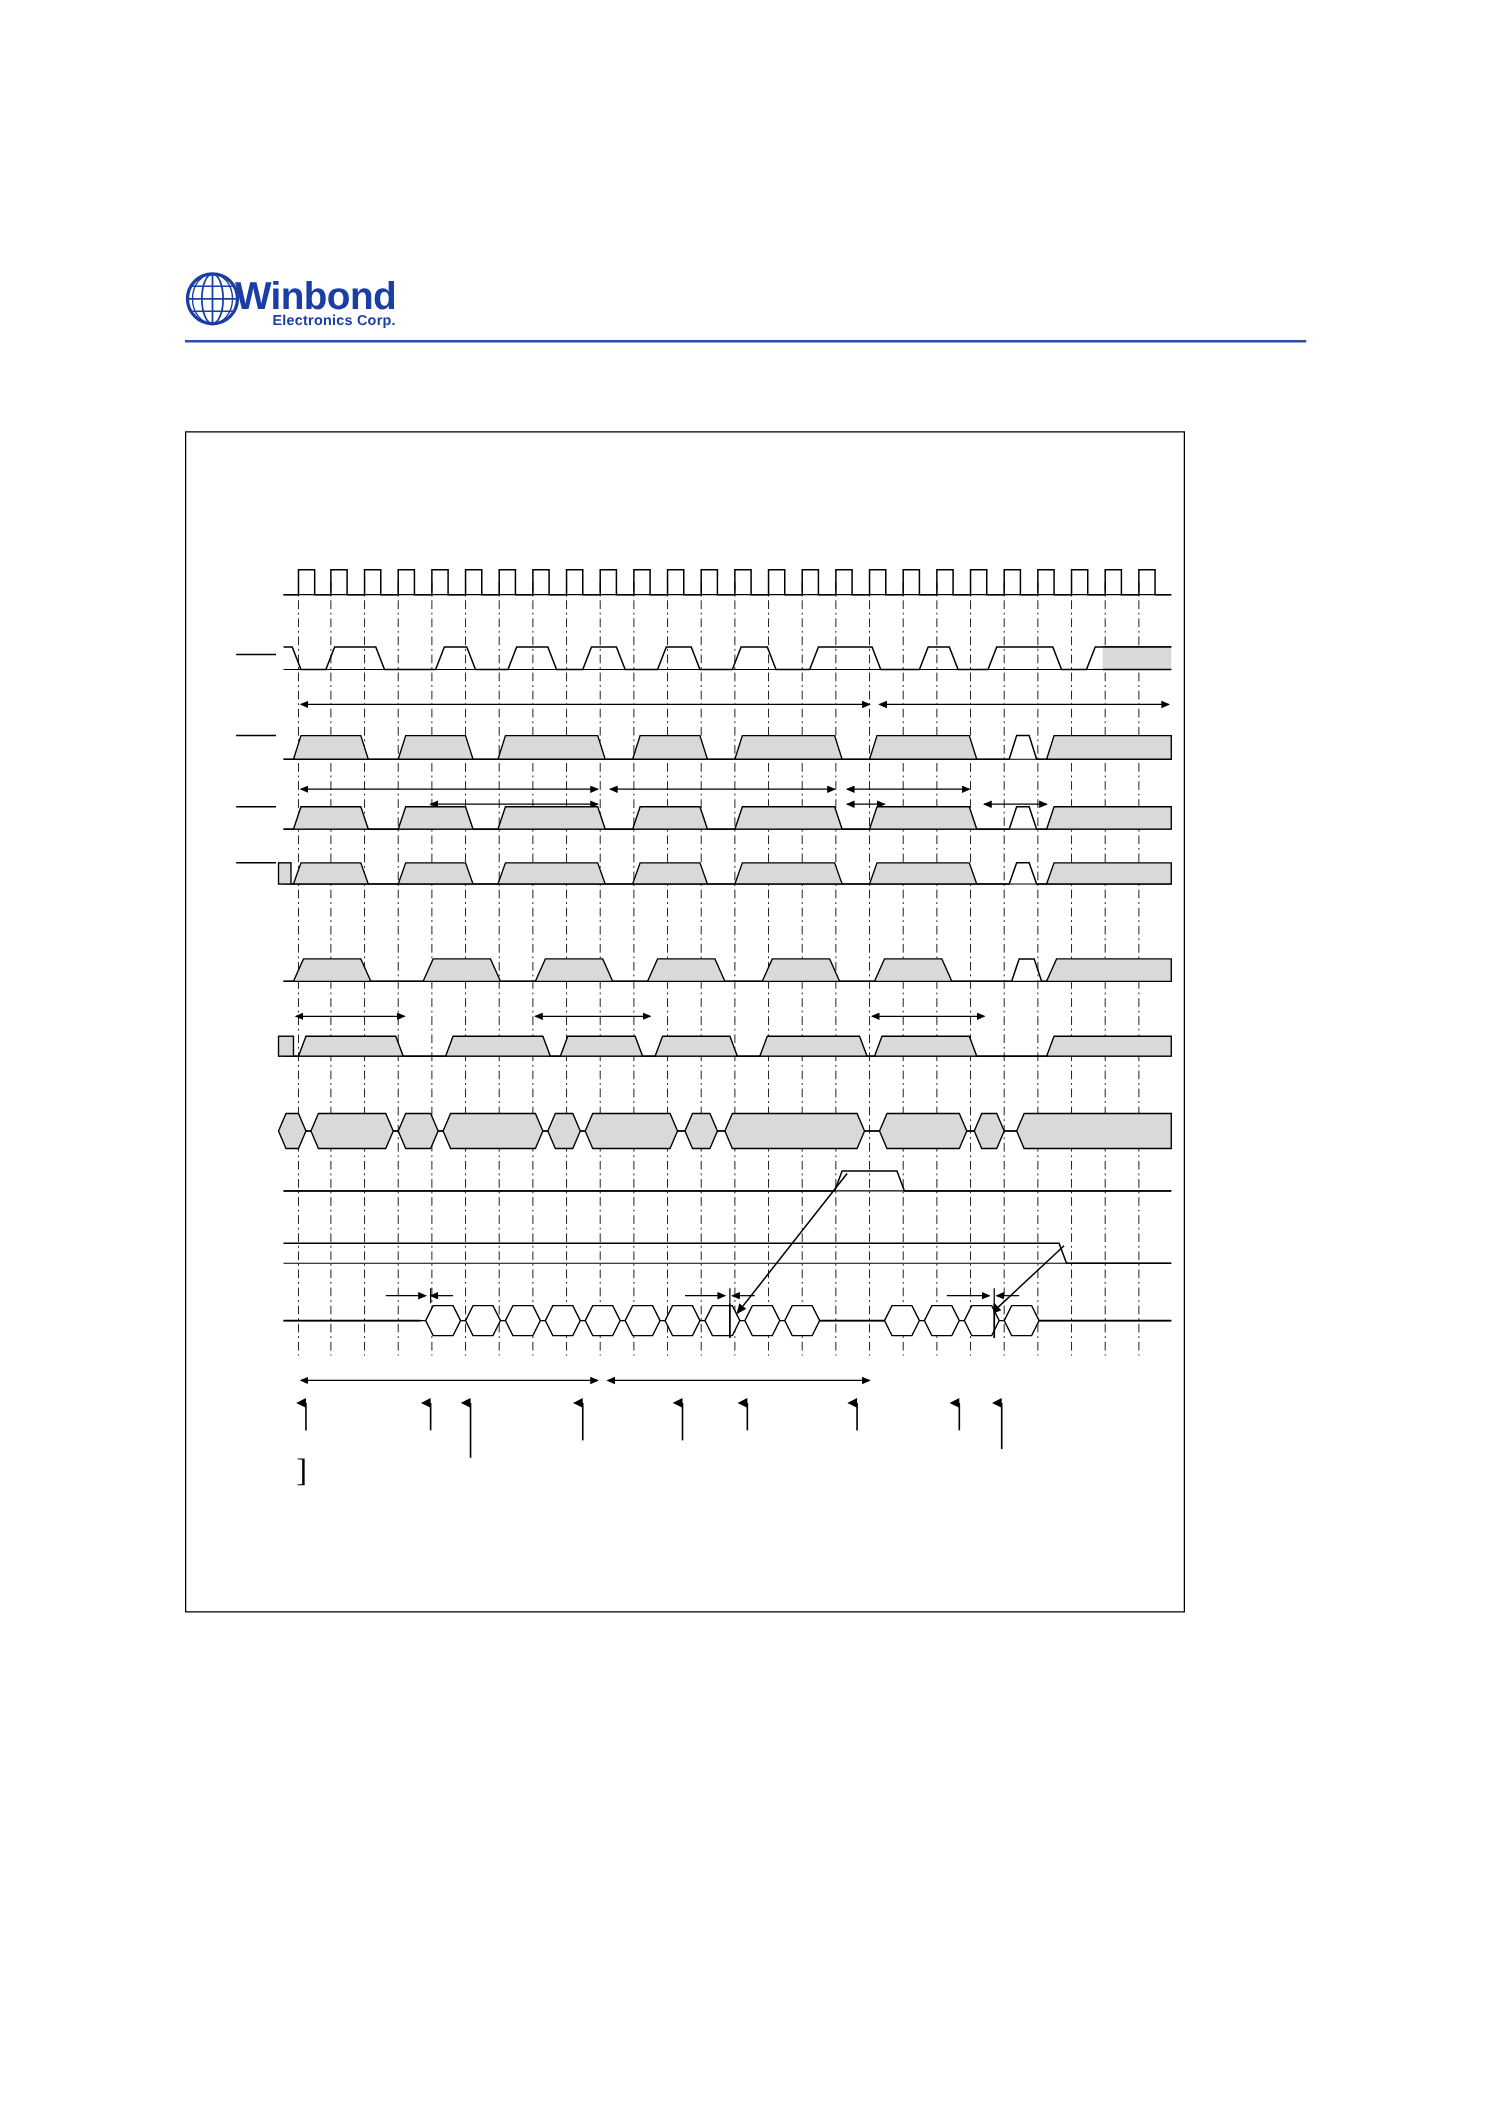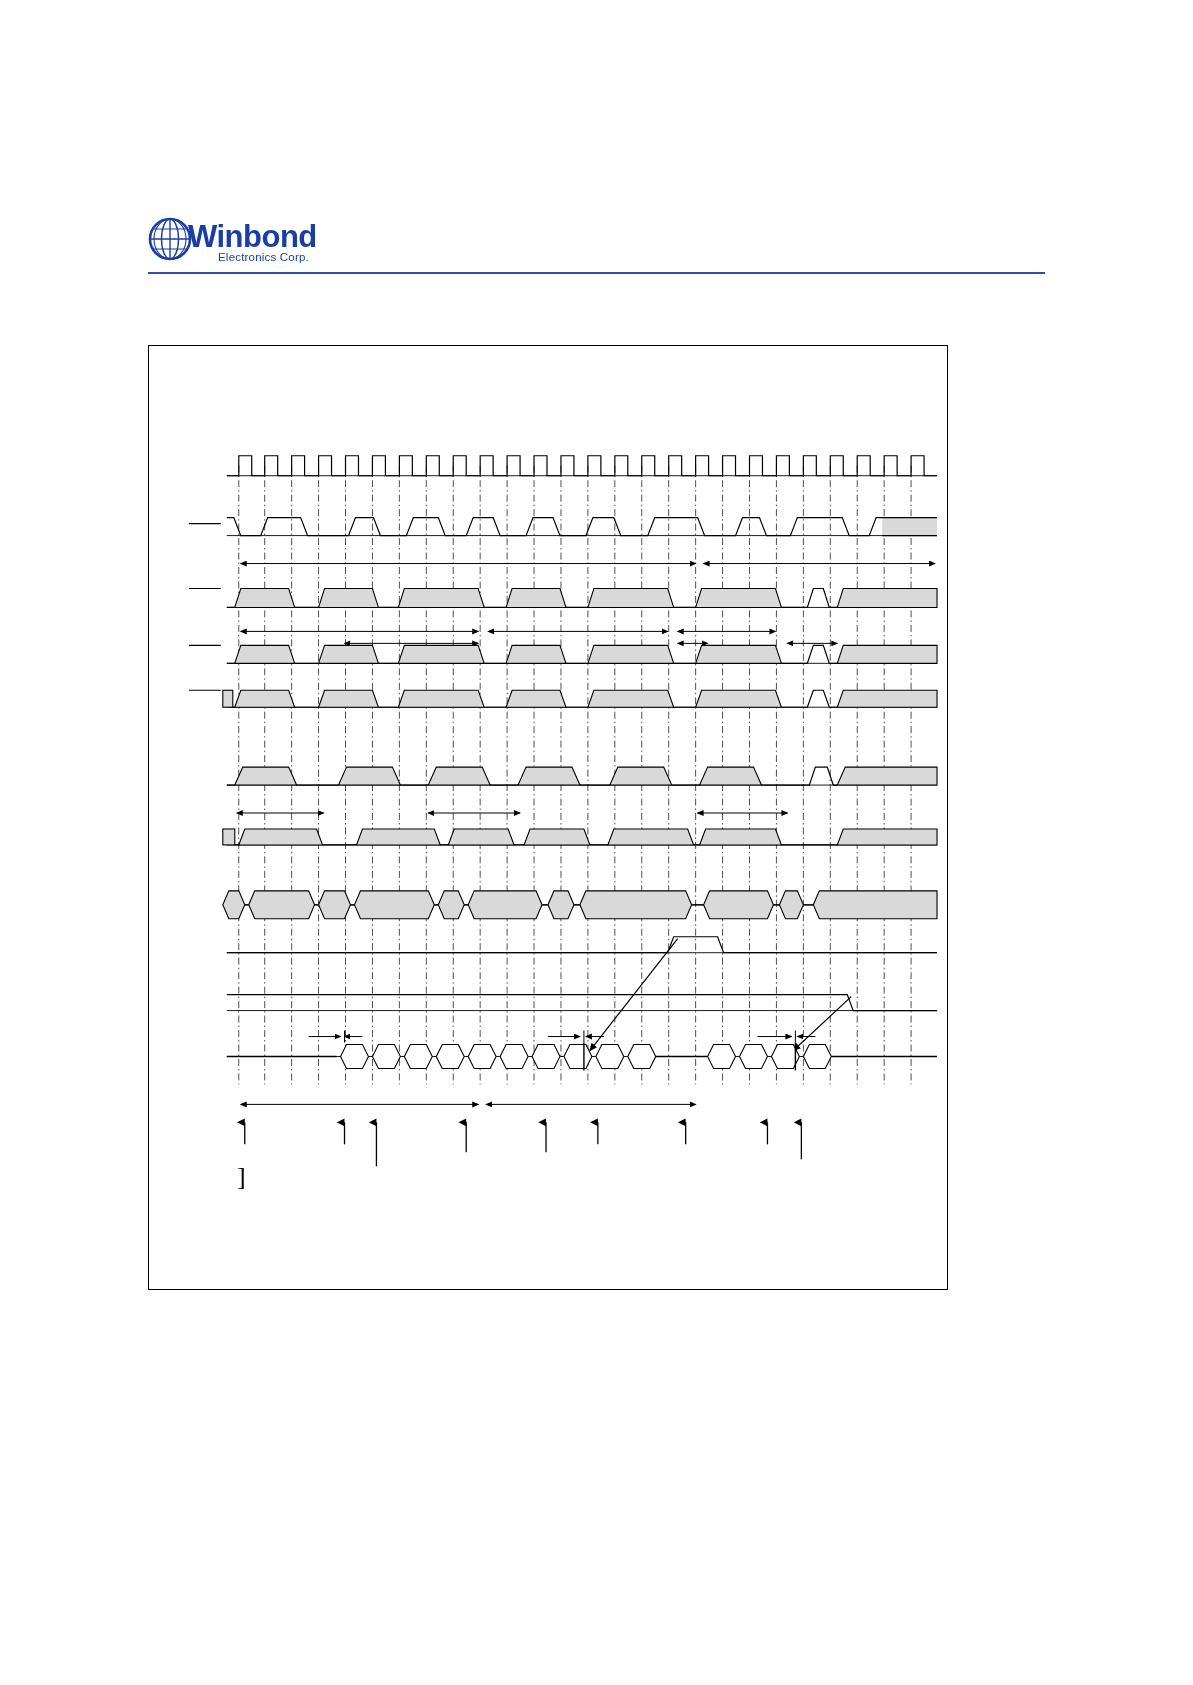--- a/index.html
+++ b/index.html
@@ -47,21 +47,21 @@
     font-weight: bold;
     letter-spacing: -0.5px;
     color: #1b3ea5;
     font-family: "Liberation Sans", sans-serif;
   }
   #logo-sub {
     position: absolute;
     left: 70px;
     top: 36px;
     font-size: 11.5px;
-    font-weight: normal;
+    font-weight: bold;
     color: #1b3ea5;
     letter-spacing: 0.2px;
   }
   #header-rule {
     position: absolute;
     left: 0;
     top: 57px;
     width: 897px;
     height: 2px;
     background: #2d4fa8;

